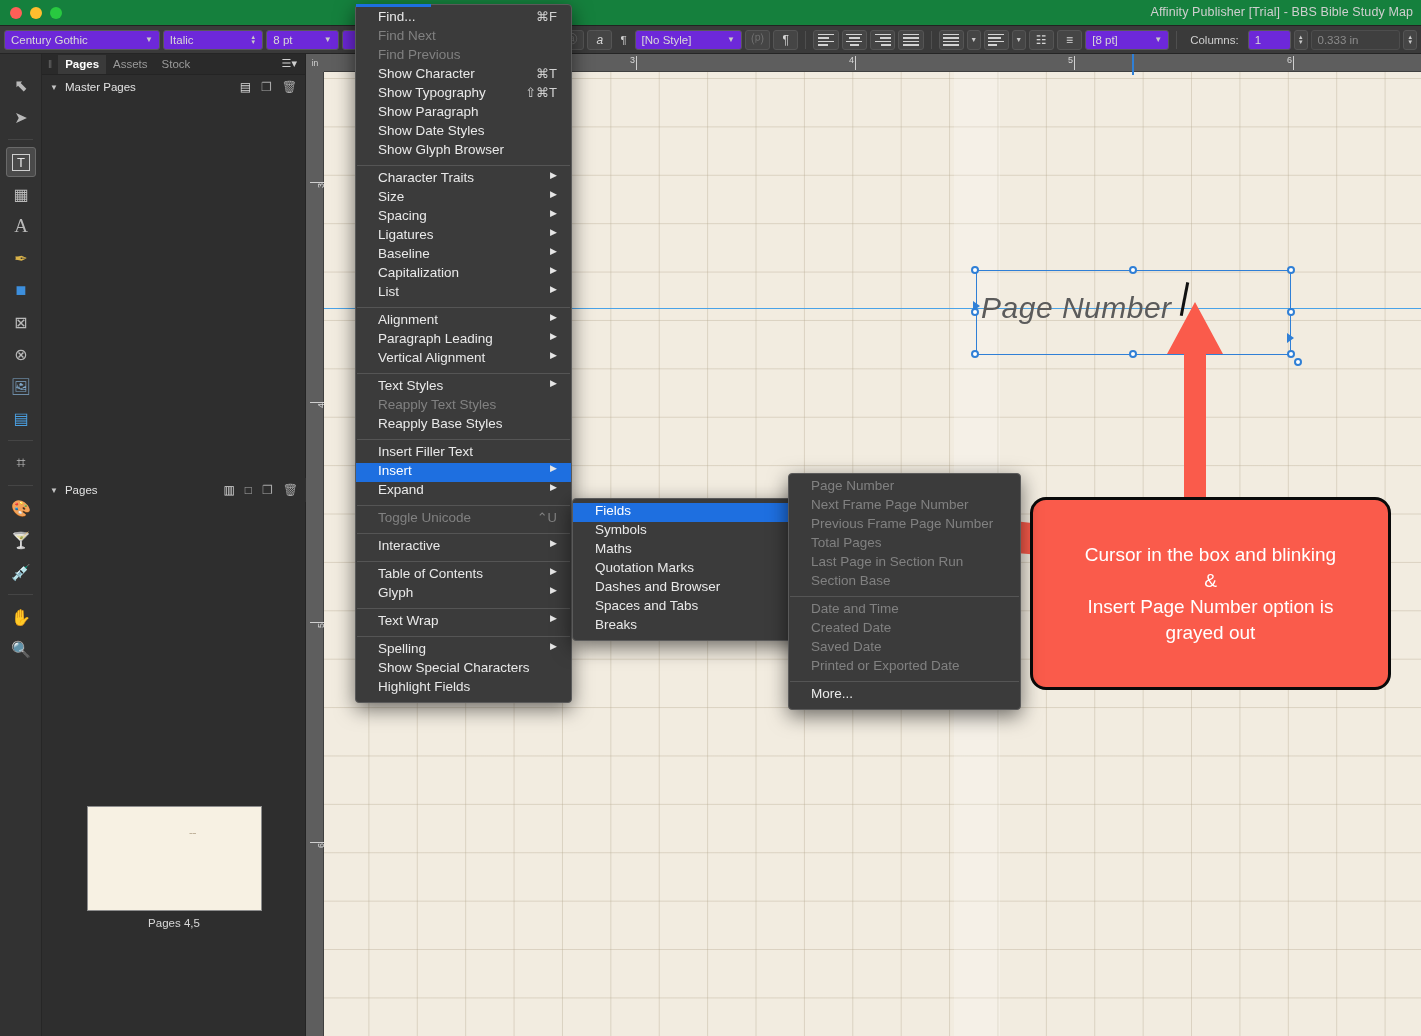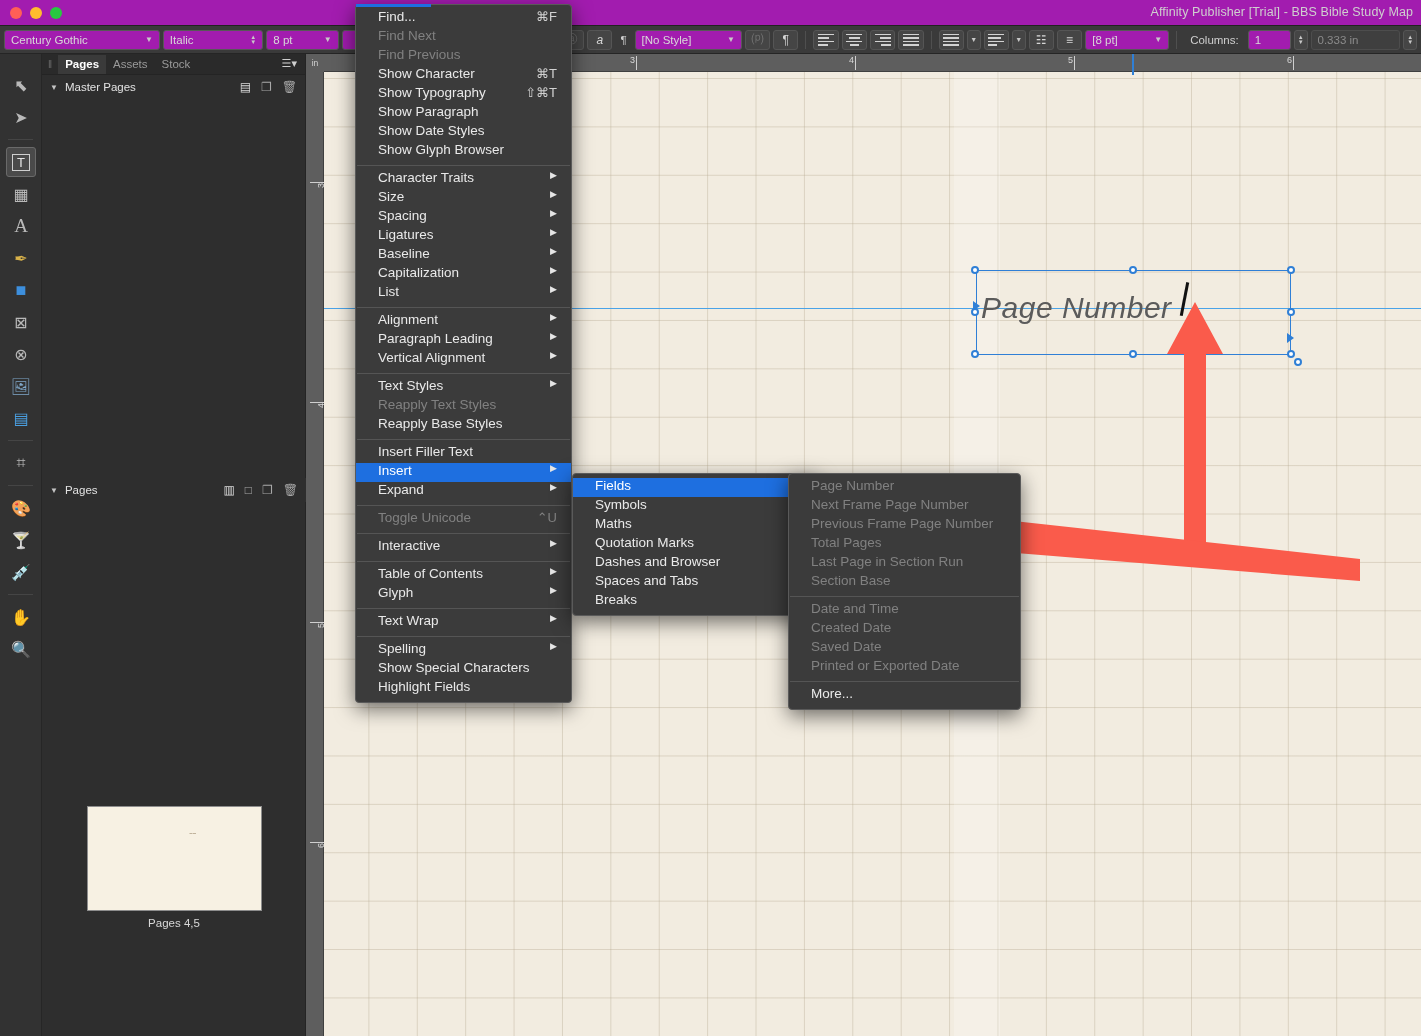--- a/index.html
+++ b/index.html
@@ -2,32 +2,32 @@
 <html><head>
 <meta charset="utf-8">
 <style>
   * { box-sizing: border-box; margin:0; padding:0; }
   html,body { width:1421px; height:1036px; overflow:hidden; background:#2b2b2b;
     font-family:"Liberation Sans", sans-serif; }
   #app { position:relative; width:1421px; height:1036px; background:#323232; }
 
   
   .titlebar { position:absolute; left:0; top:0; width:1421px; height:26px;
-    background:#a21caf; border-bottom:1px solid #222;text-decoration:underline; }
+    background:#15803d; border-bottom:1px solid #222;text-decoration:underline; }
   .traffic { position:absolute; top:7px; left:10px; display:flex; gap:8px; }
   .tl { width:12px; height:12px; border-radius:50%; }
   .tl.r { background:#ff5f57; } .tl.y { background:#ffbd2e; } .tl.g { background:#28c940; }
   .wintitle { position:absolute; right:8px; top:5px; font-size:12.5px; color:#cfcfcf;
      letter-spacing:.1px; }
 
   
   .toolbar { position:absolute; left:0; top:26px; width:1421px; height:28px;
     background:#3a3a3a; border-bottom:1px solid #252525; display:flex; align-items:center;
     padding:0 4px; gap:3px; }
-  .tbitem { height:20px; background:#a21caf; border:1px solid #585858; border-radius:3px;
+  .tbitem { height:20px; background:#6d28d9; border:1px solid #585858; border-radius:3px;
     color:#d8d8d8; font-size:11.5px; display:flex; align-items:center; padding:0 6px; }
   .tbitem.dark { background:#3f3f3f; border-color:#4d4d4d; }
   .tbfield { justify-content:space-between; }
   .caret { font-size:8px; color:#c8c8c8; margin-left:6px; }
   .stepper { display:flex; flex-direction:column; font-size:6px; line-height:5px;
      color:#c9c9c9; margin-left:6px; }
   .tbbtn { width:26px; height:20px; background:#454545; border:1px solid #555;
     border-radius:3px; color:#d6d6d6; font-size:12px; display:flex; align-items:center;
     justify-content:center; }
   .tbbtn.dim { color:#6f6f6f; }
@@ -399,20 +399,28 @@
     <div class="hdl" style="left:988px;top:304px"></div>
 
     <svg style="position:absolute;left:855px;top:248px" width="68" height="250">
       <polygon points="34,0 62,52 45,52 45,250 23,250 23,52 6,52" fill="#fa5b4b"></polygon>
     </svg>
 
     <svg style="position:absolute;left:624px;top:420px" width="430" height="110">
       <polygon points="0,57 48,22 48,43 430,85 430,107 48,76 48,95" fill="#fa5b4b"></polygon>
     </svg>
 
+    <div class="callout" style="left:724px;top:443px;width:361px;height:193px">
+      <div>
+        <div>Cursor in the box and blinking</div>
+        <div>&amp;</div>
+        <div>Insert Page Number option is</div>
+        <div>grayed out</div>
+      </div>
+    </div>
   </div>
 
   <div class="menu" id="text-menu" style="left:355px;top:4px;width:217px">
     <div class="mtopbar"></div>
   <div class="mi">
         <span>Find...</span>
         <span class="sc">⌘F</span>
       </div>
       <div class="mi dis">
         <span>Find Next</span>
@@ -532,21 +540,21 @@
         <span class="ar">▶</span>
       </div>
       <div class="mi">
         <span>Show Special Characters</span>
       </div>
       <div class="mi">
         <span>Highlight Fields</span>
       </div>
     </div>
 
-  <div class="menu" id="insert-submenu" style="left:572px;top:473px;width:246px">
+  <div class="menu" id="insert-submenu" style="left:572px;top:498px;width:246px">
       <div class="mi sel">
         <span>Fields</span>
         <span class="ar">▶</span>
       </div>
       <div class="mi">
         <span>Symbols</span>
         <span class="ar">▶</span>
       </div>
       <div class="mi">
         <span>Maths</span>

